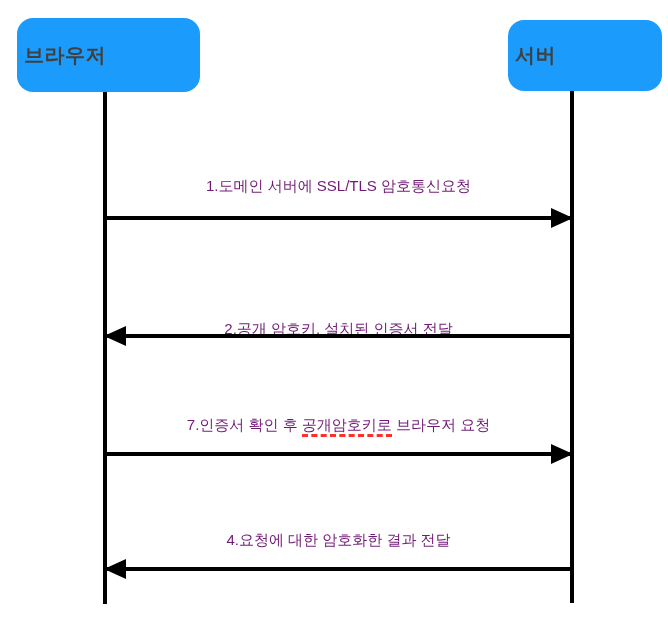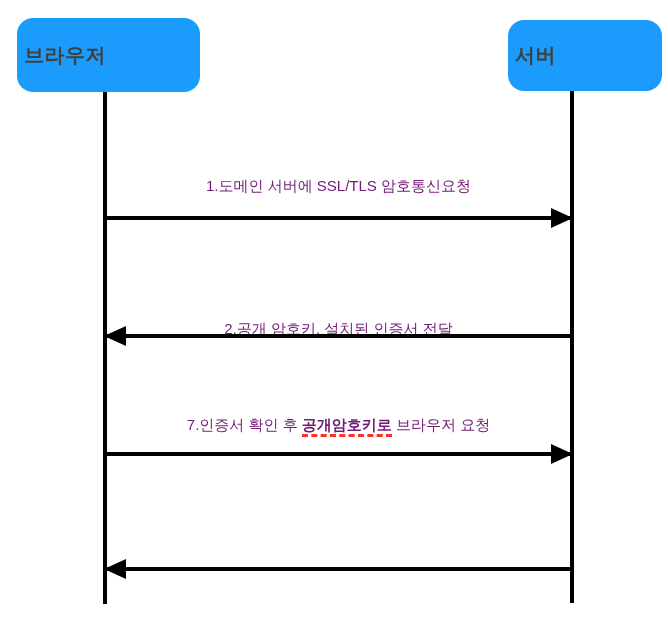--- a/index.html
+++ b/index.html
@@ -50,21 +50,20 @@
     white-space: nowrap;
   }
   #label-1 { top: 175px; }
   #label-2 { top: 294px; margin-top: 24px; }
   #label-3 { top: 414px; }
   #label-4 { top: 529px; }
 
   .spell {
     border-bottom: 3px dashed #ff3028;
     padding-bottom: 1px;
-    font-weight: bold;
   }
 
   .arrow {
     position: absolute;
     left: 105px;
     width: 467px;
     height: 4px;
     background: #000000;
   }
   #arrow-1 { top: 216px; }
@@ -115,17 +114,18 @@
     <i class="head"></i>
   </div>
 
   <div class="msg-label" id="label-3">
     <span>7.인증서 확인 후 </span><span class="spell">공개암호키로</span><span> 브라우저 요청</span>
   </div>
   <div class="arrow dir-right" id="arrow-3">
     <i class="head"></i>
   </div>
 
+  <div class="msg-label" id="label-4">4.요청에 대한 암호화한 결과 전달</div>
   <div class="arrow dir-left" id="arrow-4">
     <i class="head"></i>
   </div>
 
 </div>
 
 </body></html>

